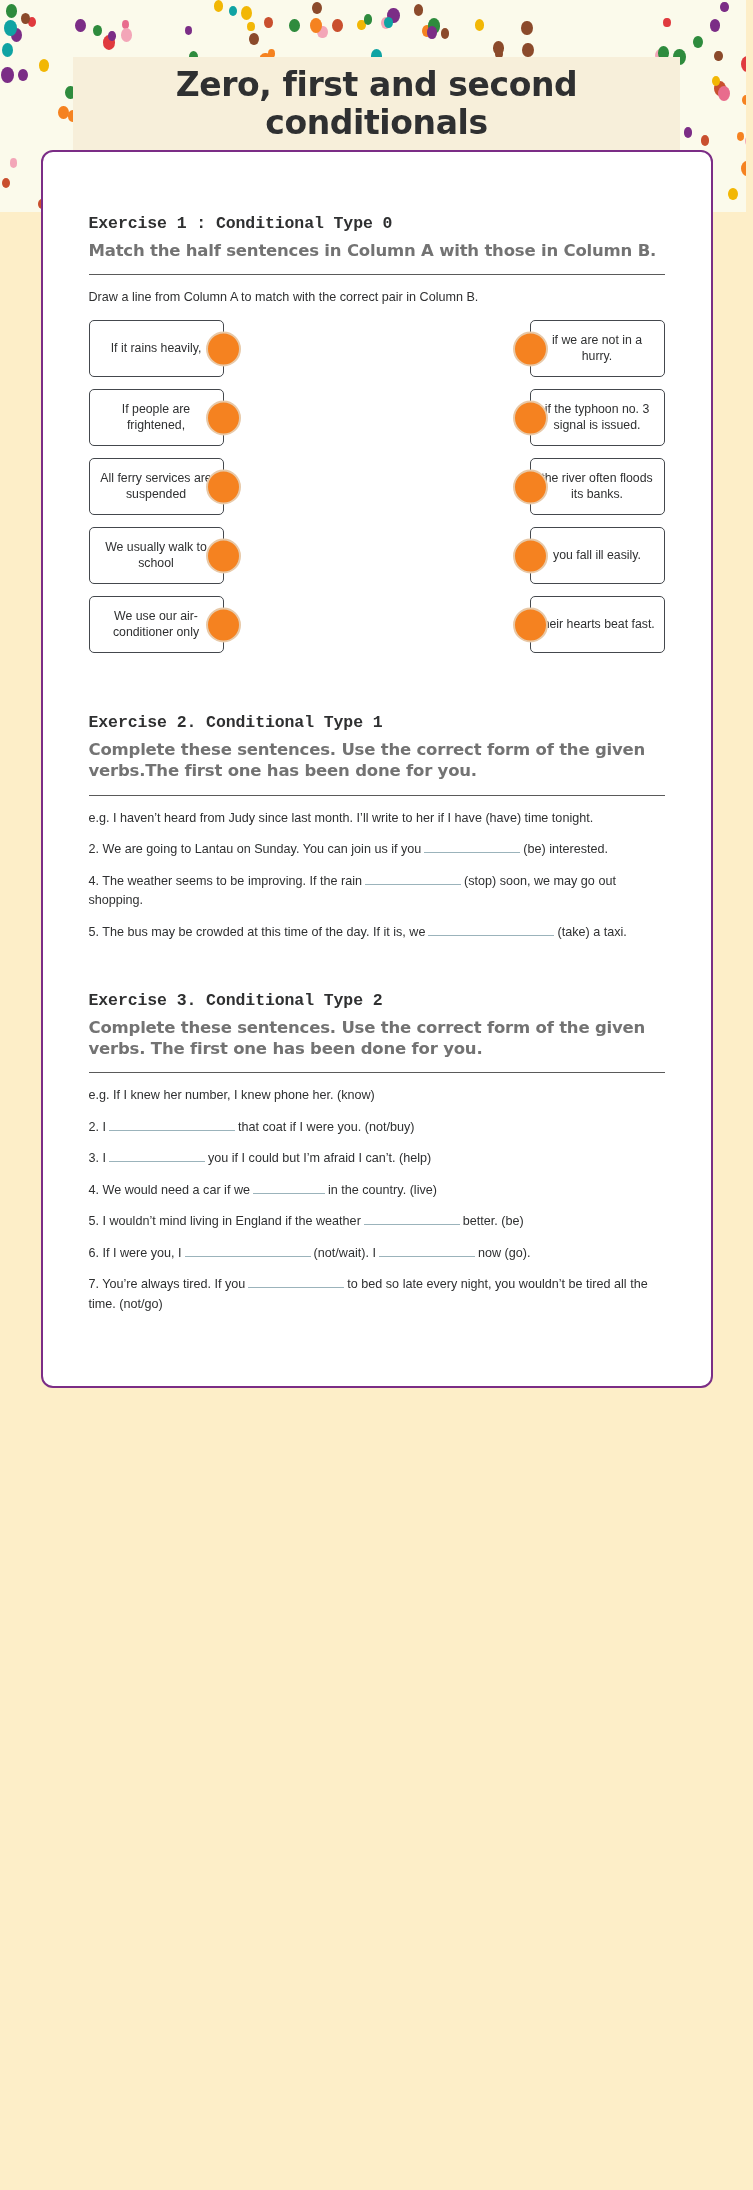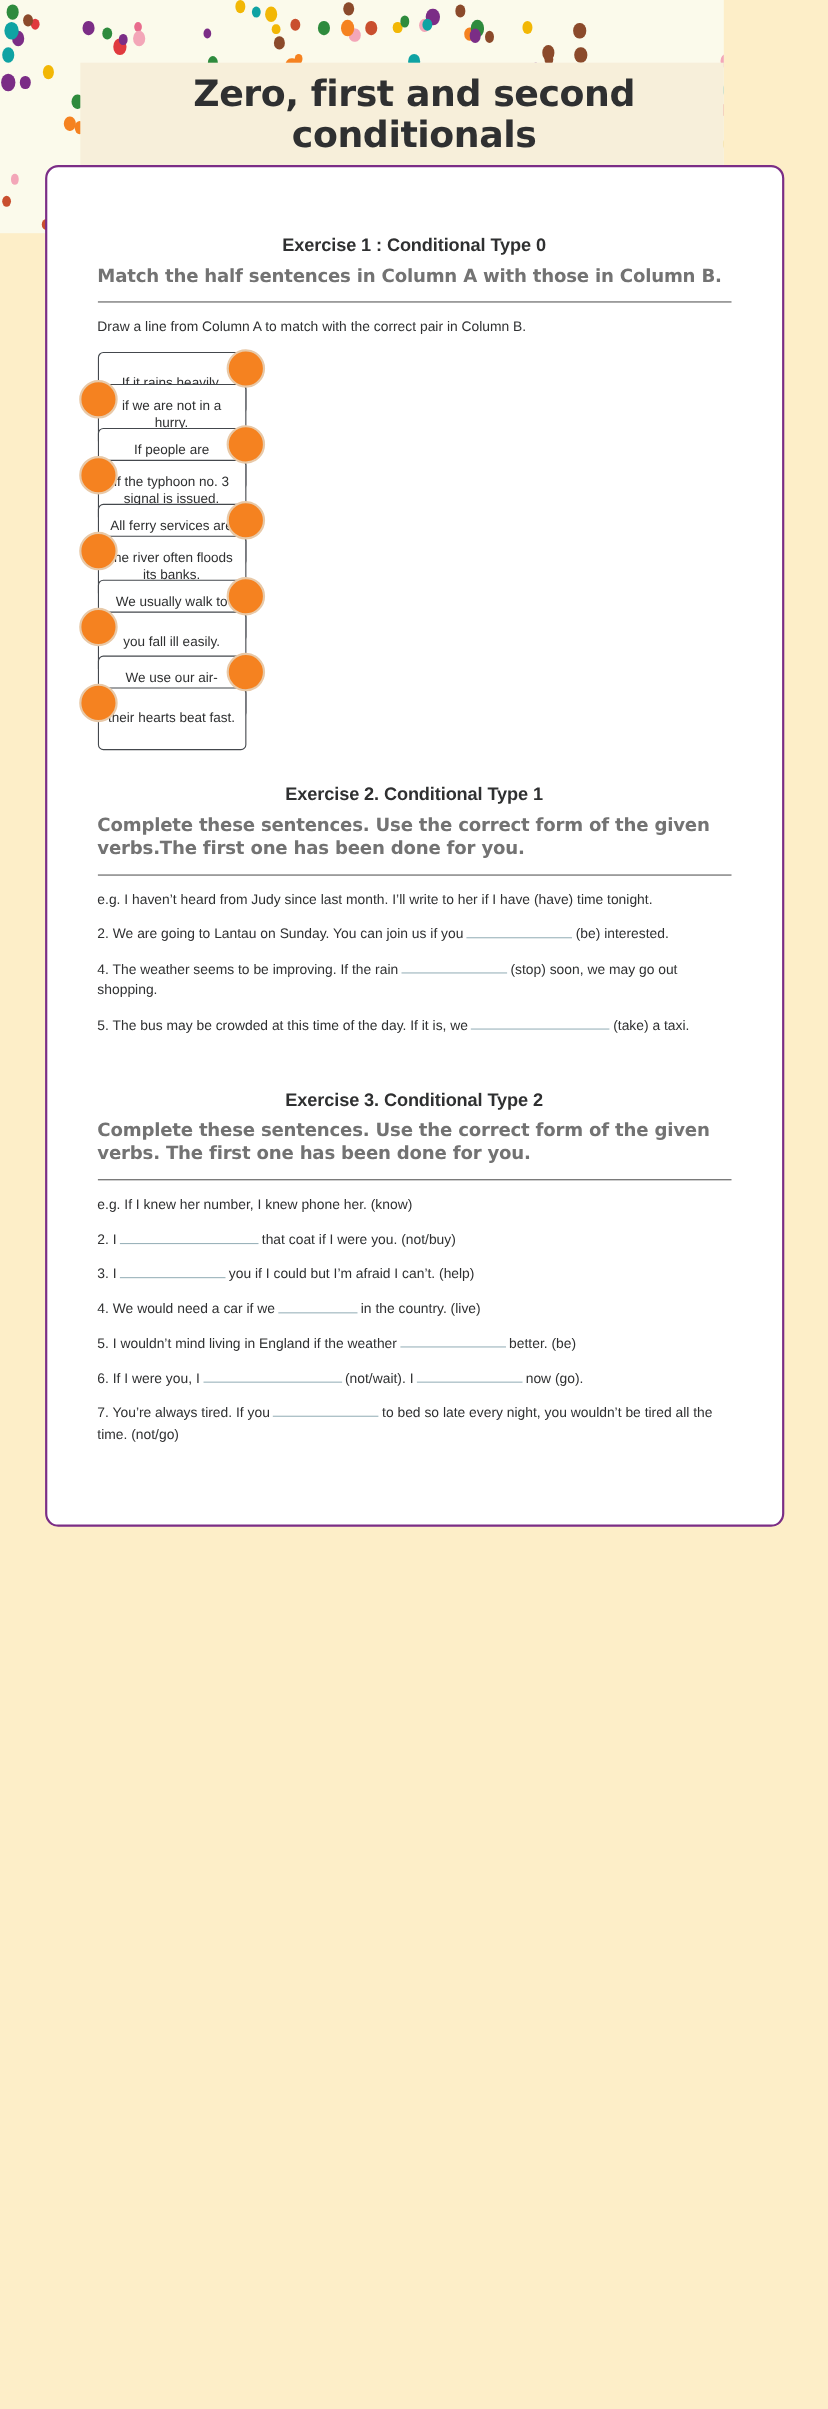--- a/index.html
+++ b/index.html
@@ -8,21 +8,21 @@
     width: 753px;
     background: #fdeec8;
     font-family: "Liberation Sans", sans-serif;
     -webkit-font-smoothing: antialiased;
   }
   .page { position: relative; width: 753px; min-height: 2190px; overflow: hidden; }
 
   
   .header {
     position: relative;
-    width: 658px;
+    width: 746px;
     height: 212px;
     background: #fbfaeb;
     overflow: hidden;
     text-decoration: underline;
   }
   .confetti { position: absolute; inset: 0; }
   .dot {
     position: absolute;
     border-radius: 50%;
   }
@@ -55,27 +55,26 @@
     width: 672px;
     background: #ffffff;
     border: 2px solid #7b2d86;
     border-radius: 12px;
     padding: 62px 46px 60px 46px;
     z-index: 5;
   }
 
   .ex-block { margin-bottom: 10px; }
   .ex-title {
-    font-family: Liberation Sans, sans-serif;
+    font-family: Liberation Mono, monospace;
     font-weight: bold;
     font-size: 16.5px;
     color: #2f3031;
     margin: 0 0 7px 0;
     letter-spacing: -0.1px;
-    text-align: center;
   }
   .ex-subtitle {
     font-family: "DejaVu Sans", sans-serif;
     font-weight: bold;
     font-size: 16.5px;
     color: #737373;
     line-height: 1.28;
     margin: 0 0 13px 0;
     letter-spacing: -0.2px;
   }
@@ -88,21 +87,20 @@
   }
 
   
   .match-wrap { position: relative; margin: 0 0 22px 0; }
   .match-row {
     position: relative;
     display: flex;
     justify-content: space-between;
     margin-bottom: 12px;
     height: 57px;
-    flex-direction: column;
   }
   .match-cell { position: relative; width: 135px; height: 57px; }
   .match-box {
     position: absolute;
     top: 0; left: 0;
     width: 135px;
     height: 57px;
     border: 1px solid #44484d;
     border-radius: 5px;
     display: flex;

